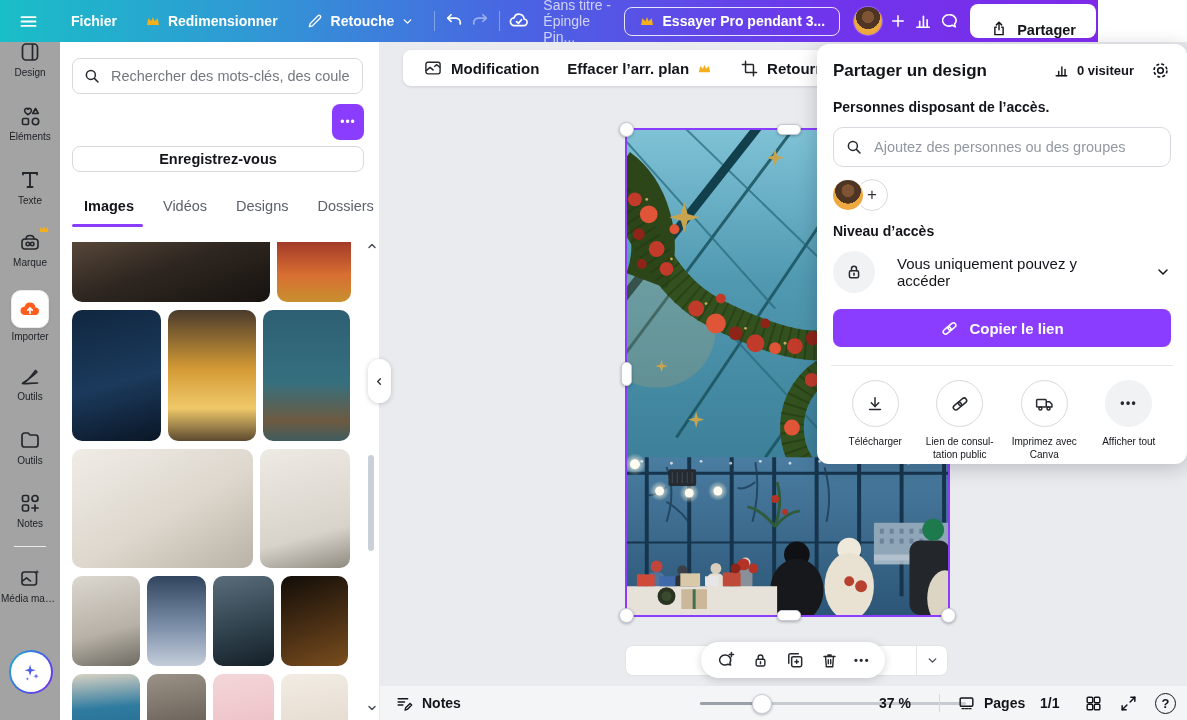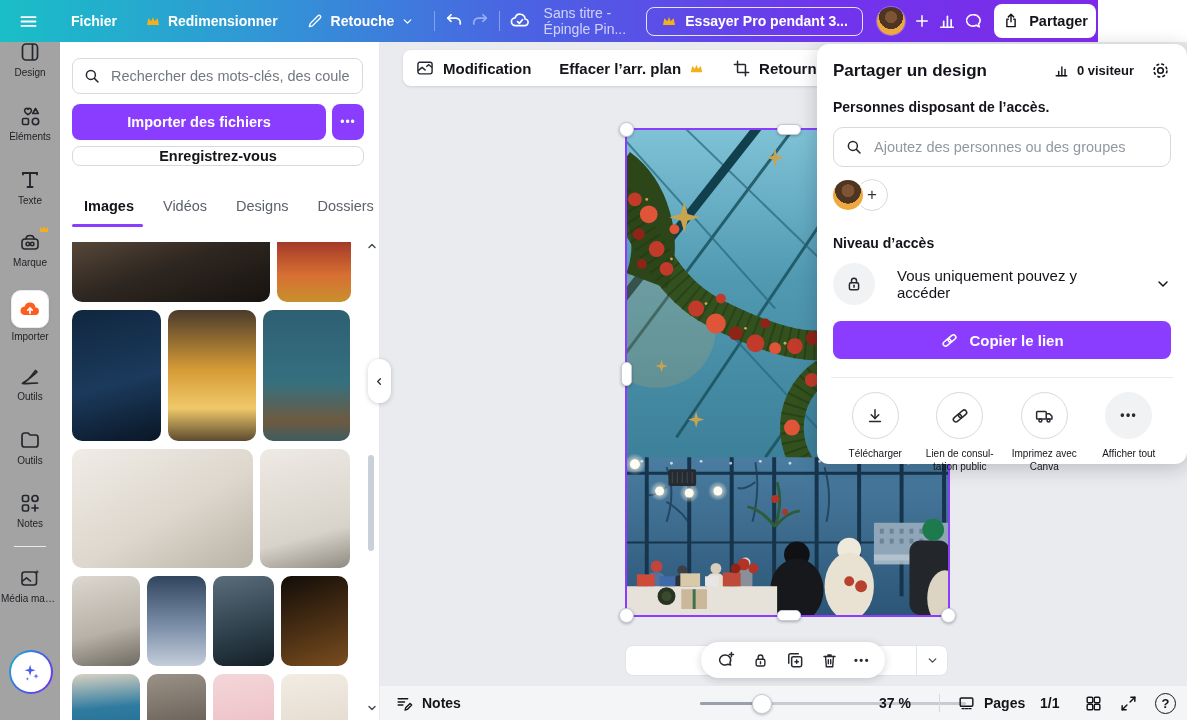--- a/index.html
+++ b/index.html
@@ -16,22 +16,22 @@
   .tb-item{display:flex;align-items:center;gap:7px;padding:0 14px;height:42px;cursor:pointer;white-space:nowrap}
   .tb-div{width:1px;height:20px;background:rgba(255,255,255,.35);margin:0 6px}
   .tb-title{font-weight:400;color:rgba(255,255,255,.72);padding:0 10px;max-width:165px;overflow:hidden;text-overflow:ellipsis}
   .tb-spacer{flex:1}
   .pro-btn{display:flex;align-items:center;gap:8px;border:1.5px solid rgba(255,255,255,.85);
     border-radius:8px;height:27px;padding:0 14px;margin-right:10px;font-weight:700;white-space:nowrap}
   .avatar{width:28px;height:28px;border-radius:50%;margin:0 4px;flex:0 0 auto;
     background:radial-gradient(circle at 50% 36%,#7e5435 0 26%,#4e3422 27% 52%,#eda83f 53%);
     box-shadow:0 0 0 1px rgba(255,255,255,.25)}
   .tb-icbtn{width:32px;height:32px;display:flex;align-items:center;justify-content:center;border-radius:8px;margin:0 3px}
-  .share-btn{display:flex;align-items:center;gap:9px;background:#fff;color:#13151a;height:34px;
-    border-radius:8px;padding:0 8px;margin:0 2px 0 8px;font-weight:700;font-size:14.5px}
+  .share-btn{display:flex;align-items:flex-end;gap:9px;background:#fff;color:#13151a;height:34px;
+    border-radius:8px;padding:0 20px;margin:0 2px 0 8px;font-weight:700;font-size:14.5px}
 
   
   .sidebar{position:absolute;left:0;top:26px;width:60px;bottom:0;background:#a3a3a3;z-index:40}
   .sb-item{position:absolute;left:0;width:60px;display:flex;flex-direction:column;align-items:center;gap:3px;cursor:pointer}
   .sb-item span{font-size:10px;color:#1c1f24;max-width:58px;overflow:hidden;text-overflow:ellipsis;white-space:nowrap}
   .sb-tile{width:36px;height:36px;border-radius:10px;background:#fff;border:1px solid #ececf0;
     box-shadow:0 1px 3px rgba(20,20,40,.10);display:flex;align-items:center;justify-content:center}
   .sb-div{position:absolute;left:14px;right:14px;top:520px;height:1px;background:#e8e9ec}
   .ai-btn{position:absolute;left:9px;top:624px;width:40px;height:40px;border-radius:50%;background:#fff;
     display:flex;align-items:center;justify-content:center;
@@ -42,21 +42,21 @@
   
   .panel{position:absolute;left:60px;top:42px;width:319px;bottom:0;background:#fff;z-index:35;border-right:1px solid #e8e9ec}
   .search-box{position:absolute;left:12px;top:16px;width:291px;height:36px;border:1px solid #d7d9de;border-radius:8px;
     display:flex;align-items:center;gap:8px;padding:0 10px;box-sizing:border-box}
   .search-box input{border:none;outline:none;flex:1;font-size:14.5px;font-family:inherit;color:#13151a;background:transparent}
   .search-box input::placeholder{color:#737780}
   .upload-btn{position:absolute;left:12px;top:62px;width:254px;height:36px;background:#8b3dff;color:#fff;
     border:none;border-radius:8px;font-size:14.5px;font-weight:700;font-family:inherit;cursor:pointer}
   .more-btn{position:absolute;left:272px;top:62px;width:32px;height:36px;background:#8b3dff;color:#fff;border:none;
     border-radius:8px;font-size:12px;letter-spacing:1px;font-family:inherit;cursor:pointer}
-  .register-btn{position:absolute;left:12px;top:104px;width:292px;height:20px;background:#fff;border:1px solid #d7d9de;
+  .register-btn{position:absolute;left:12px;top:104px;width:292px;height:26px;background:#fff;border:1px solid #d7d9de;
     border-radius:8px;font-size:14.5px;font-weight:700;font-family:inherit;color:#13151a;cursor:pointer}
   .tabs{position:absolute;left:24px;top:156px;display:flex;gap:29px;font-size:14.5px;color:#5c616b}
   .tab{cursor:pointer;padding-bottom:10px}
   .tab.active{color:#13151a;font-weight:700}
   .tab-underline{position:absolute;left:12px;top:182px;width:71px;height:3px;border-radius:2px;background:#8b3dff}
   .thumbs{position:absolute;left:12px;top:200px;width:281px;bottom:0;overflow:hidden}
   .trow{display:flex;gap:7px;margin-bottom:8px}
   .thumb{border-radius:10px;flex:0 0 auto;cursor:pointer}
   .r1 .thumb{height:60px;border-radius:0 0 10px 10px}
   .r2 .thumb{height:131px}.r3 .thumb{height:119px}.r4 .thumb{height:90px}.r5 .thumb{height:86px}
@@ -64,21 +64,21 @@
   .w181{width:181px}.w90{width:90px}.w68{width:68px}.w59{width:59px}.w61{width:61px}.w67{width:67px}
   .scroll-up{position:absolute;left:306px;top:198px}
   .scroll-down{position:absolute;left:306px;bottom:6px}
   .scrollbar{position:absolute;left:308px;top:413px;width:6px;height:96px;border-radius:3px;background:#c9d0d8}
   .collapse{position:absolute;left:368px;top:359px;width:23px;height:44px;background:#fff;border-radius:12px;z-index:45;
     box-shadow:0 1px 5px rgba(20,20,40,.20);display:flex;align-items:center;justify-content:center;cursor:pointer}
 
   
   .canvas{position:absolute;left:379px;top:42px;right:0;bottom:34px;background:#e9ebee;overflow:hidden}
   .cv-toolbar{position:absolute;left:24px;top:8px;height:36px;width:462px;background:#fff;border-radius:8px;
-    box-shadow:0 1px 3px rgba(20,20,40,.12);display:flex;align-items:center;padding:0 12px;box-sizing:border-box;gap:8px;z-index:10}
+    box-shadow:0 1px 3px rgba(20,20,40,.12);display:flex;align-items:center;padding:0 20px;box-sizing:border-box;gap:8px;z-index:10}
   .cvt-item{display:flex;align-items:center;gap:8px;font-size:15px;font-weight:700;white-space:nowrap;cursor:pointer}
   .cvt-div{width:1px;height:20px;background:#e4e5e8;margin:0 6px}
   .color-dot{width:24px;height:24px;border-radius:50%;background:#173c3e;flex:0 0 auto}
   .artwork{position:absolute;left:246px;top:86px;width:325px;height:489px;border:2px solid #8b3dff;box-sizing:border-box;z-index:5}
   .h-c{position:absolute;width:13px;height:13px;border-radius:50%;background:#fff;border:1px solid #c6c9d2;
     box-shadow:0 1px 3px rgba(20,20,40,.3);z-index:8}
   .h-ph{position:absolute;width:22px;height:9px;border-radius:5px;background:#fff;border:1px solid #c6c9d2;
     box-shadow:0 1px 3px rgba(20,20,40,.3);z-index:8}
   .h-pv{position:absolute;width:9px;height:22px;border-radius:5px;background:#fff;border:1px solid #c6c9d2;
     box-shadow:0 1px 3px rgba(20,20,40,.3);z-index:8}
@@ -99,21 +99,21 @@
   .pp-sub{font-size:14px;font-weight:700;margin-top:18px}
   .pp-search{margin-top:12px;height:38px;border:1px solid #d7d9de;border-radius:10px;display:flex;align-items:center;
     gap:9px;padding:0 11px}
   .pp-search input{border:none;outline:none;flex:1;font-size:14.5px;font-family:inherit;background:transparent;color:#13151a}
   .pp-search input::placeholder{color:#9298a2}
   .pp-people{display:flex;align-items:center;margin-top:12px}
   .pp-avatar{width:30px;height:30px;border-radius:50%;z-index:2;
     background:radial-gradient(circle at 50% 36%,#7e5435 0 26%,#4e3422 27% 52%,#eda83f 53%);box-shadow:0 0 0 2px #fff}
   .pp-add{width:30px;height:30px;border-radius:50%;background:#fff;border:1px solid #d7d9de;margin-left:-7px;
     display:flex;align-items:center;justify-content:center;font-size:17px;color:#33373d;cursor:pointer}
-  .pp-level-label{font-size:14px;font-weight:700;margin-top:24px}
+  .pp-level-label{font-size:14px;font-weight:700;margin-top:12px}
   .pp-level{display:flex;align-items:center;gap:22px;margin-top:12px;cursor:pointer}
   .pp-lock{width:42px;height:42px;border-radius:50%;background:#f1f2f4;display:flex;align-items:center;justify-content:center}
   .pp-level-text{font-size:15px;flex:1}
   .copy-btn{margin-top:16px;width:100%;height:38px;background:#8b3dff;border:none;border-radius:8px;color:#fff;
     font-size:15px;font-weight:700;font-family:inherit;display:flex;align-items:center;justify-content:center;gap:10px;cursor:pointer}
   .pp-divider{height:1px;background:#e8e9ec;margin:18px -2px 0}
   .pp-actions{display:flex;margin-top:14px}
   .pp-action{flex:1;display:flex;flex-direction:column;align-items:center;gap:9px;cursor:pointer}
   .pp-circle{width:45px;height:45px;border-radius:50%;border:1px solid #d7d9de;display:flex;align-items:center;justify-content:center;background:#fff}
   .pp-circle.filled{background:#f1f2f4;border-color:#f1f2f4}
@@ -313,21 +313,20 @@
 </div>
 
 <div class="panel">
   <div class="search-box">
     <svg class="ic" width="18" height="18" viewBox="0 0 24 24" fill="none" stroke="#24272c" stroke-width="2" stroke-linecap="round">
         <circle cx="10.5" cy="10.5" r="6"></circle>
         <path d="M15.5 15.5 20 20"></path>
       </svg>
     <input placeholder="Rechercher des mots-clés, des couleurs" style="">
   </div>
-  <button class="upload-btn">Importer des fichiers</button>
   <button class="more-btn">•••</button>
   <button class="register-btn">Enregistrez-vous</button>
   <div class="tabs">
     <div class="tab active">Images</div>
     <div class="tab">Vidéos</div>
     <div class="tab">Designs</div>
     <div class="tab">Dossiers</div>
   </div>
   <div class="tab-underline"></div>
 

